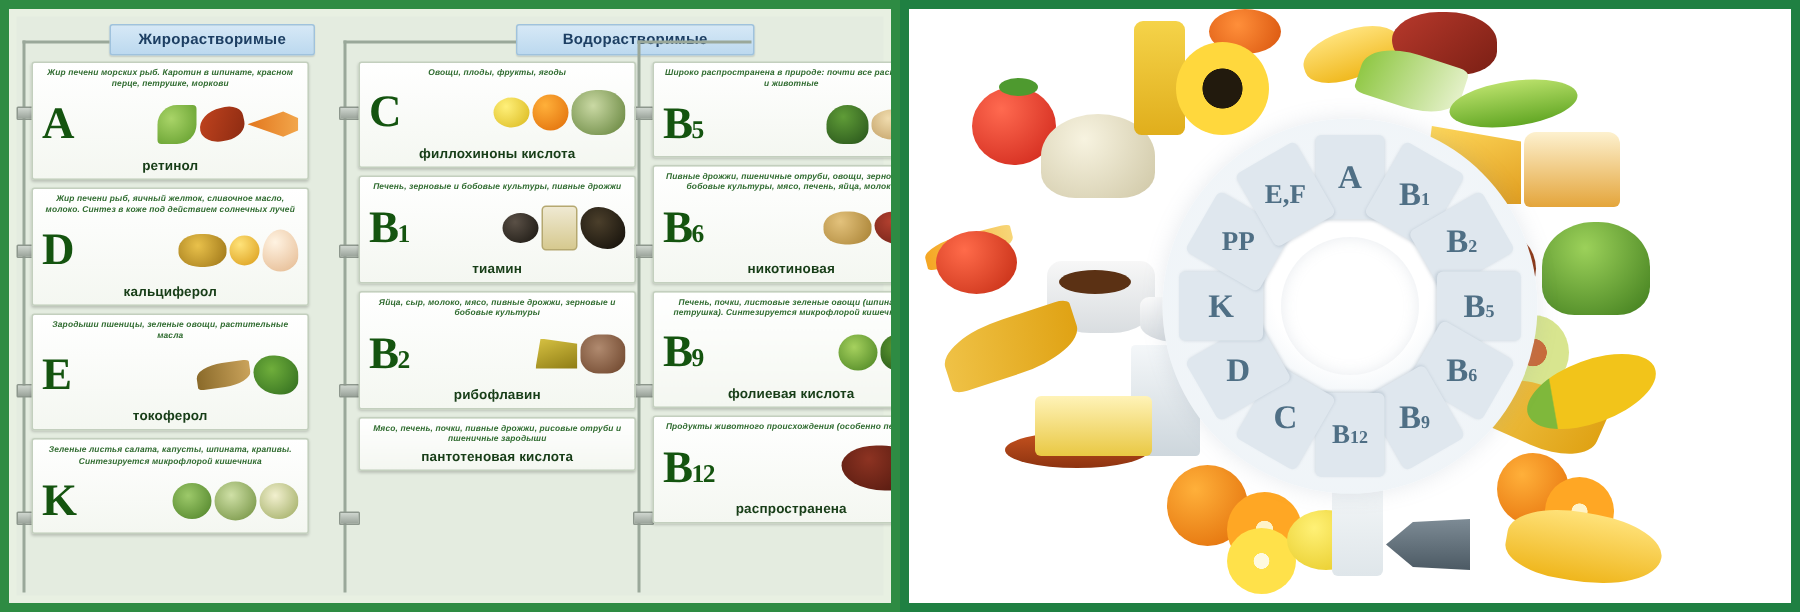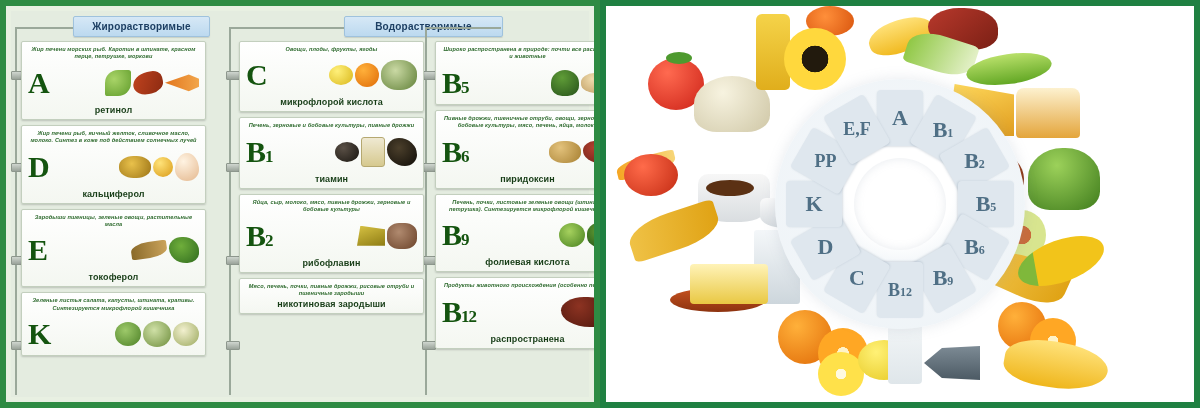--- a/index.html
+++ b/index.html
@@ -375,21 +375,21 @@
         <div class="card">
           <div class="card-src">Овощи, плоды, фрукты, ягоды</div>
           <div class="card-body">
             <div class="vit-letter">C</div>
             <div class="foods">
               <span class="f lemon"></span>
               <span class="f orange"></span>
               <span class="f bigcabbage"></span>
             </div>
           </div>
-          <div class="card-name">микрофлорой кислота</div>
+          <div class="card-name">филлохиноны кислота</div>
         </div>
 
         <div class="card">
           <div class="card-src">Печень, зерновые и бобовые культуры, пивные дрожжи</div>
           <div class="card-body">
             <div class="vit-letter"><span>B</span><sub>1</sub></div>
             <div class="foods">
               <span class="f beans"></span>
               <span class="f jar"></span>
               <span class="f grain"></span>
@@ -405,21 +405,21 @@
             <div class="foods">
               <span class="f cheese"></span>
               <span class="f buck"></span>
             </div>
           </div>
           <div class="card-name">рибофлавин</div>
         </div>
 
         <div class="card">
           <div class="card-src">Мясо, печень, почки, пивные дрожжи, рисовые отруби и пшеничные зародыши</div>
-          <div class="card-name">никотиновая зародыши</div>
+          <div class="card-name">пантотеновая кислота</div>
         </div>
       </div>
 
       <div class="col col-c">
 
         <div class="card">
           <div class="card-src">Широко распространена в природе: почти все растения и животные</div>
           <div class="card-body">
             <div class="vit-letter"><span>B</span><sub>5</sub></div>
             <div class="foods">
@@ -431,21 +431,21 @@
 
         <div class="card">
           <div class="card-src">Пивные дрожжи, пшеничные отруби, овощи, зерновые и бобовые культуры, мясо, печень, яйца, молоко</div>
           <div class="card-body">
             <div class="vit-letter"><span>B</span><sub>6</sub></div>
             <div class="foods">
               <span class="f potato"></span>
               <span class="f beef"></span>
             </div>
           </div>
-          <div class="card-name">пиридоксин</div>
+          <div class="card-name">никотиновая</div>
         </div>
 
         <div class="card">
           <div class="card-src">Печень, почки, листовые зеленые овощи (шпинат, петрушка). Синтезируется микрофлорой кишечника</div>
           <div class="card-body">
             <div class="vit-letter"><span>B</span><sub>9</sub></div>
             <div class="foods">
               <span class="f parsley"></span>
               <span class="f darkgreen"></span>
             </div>

